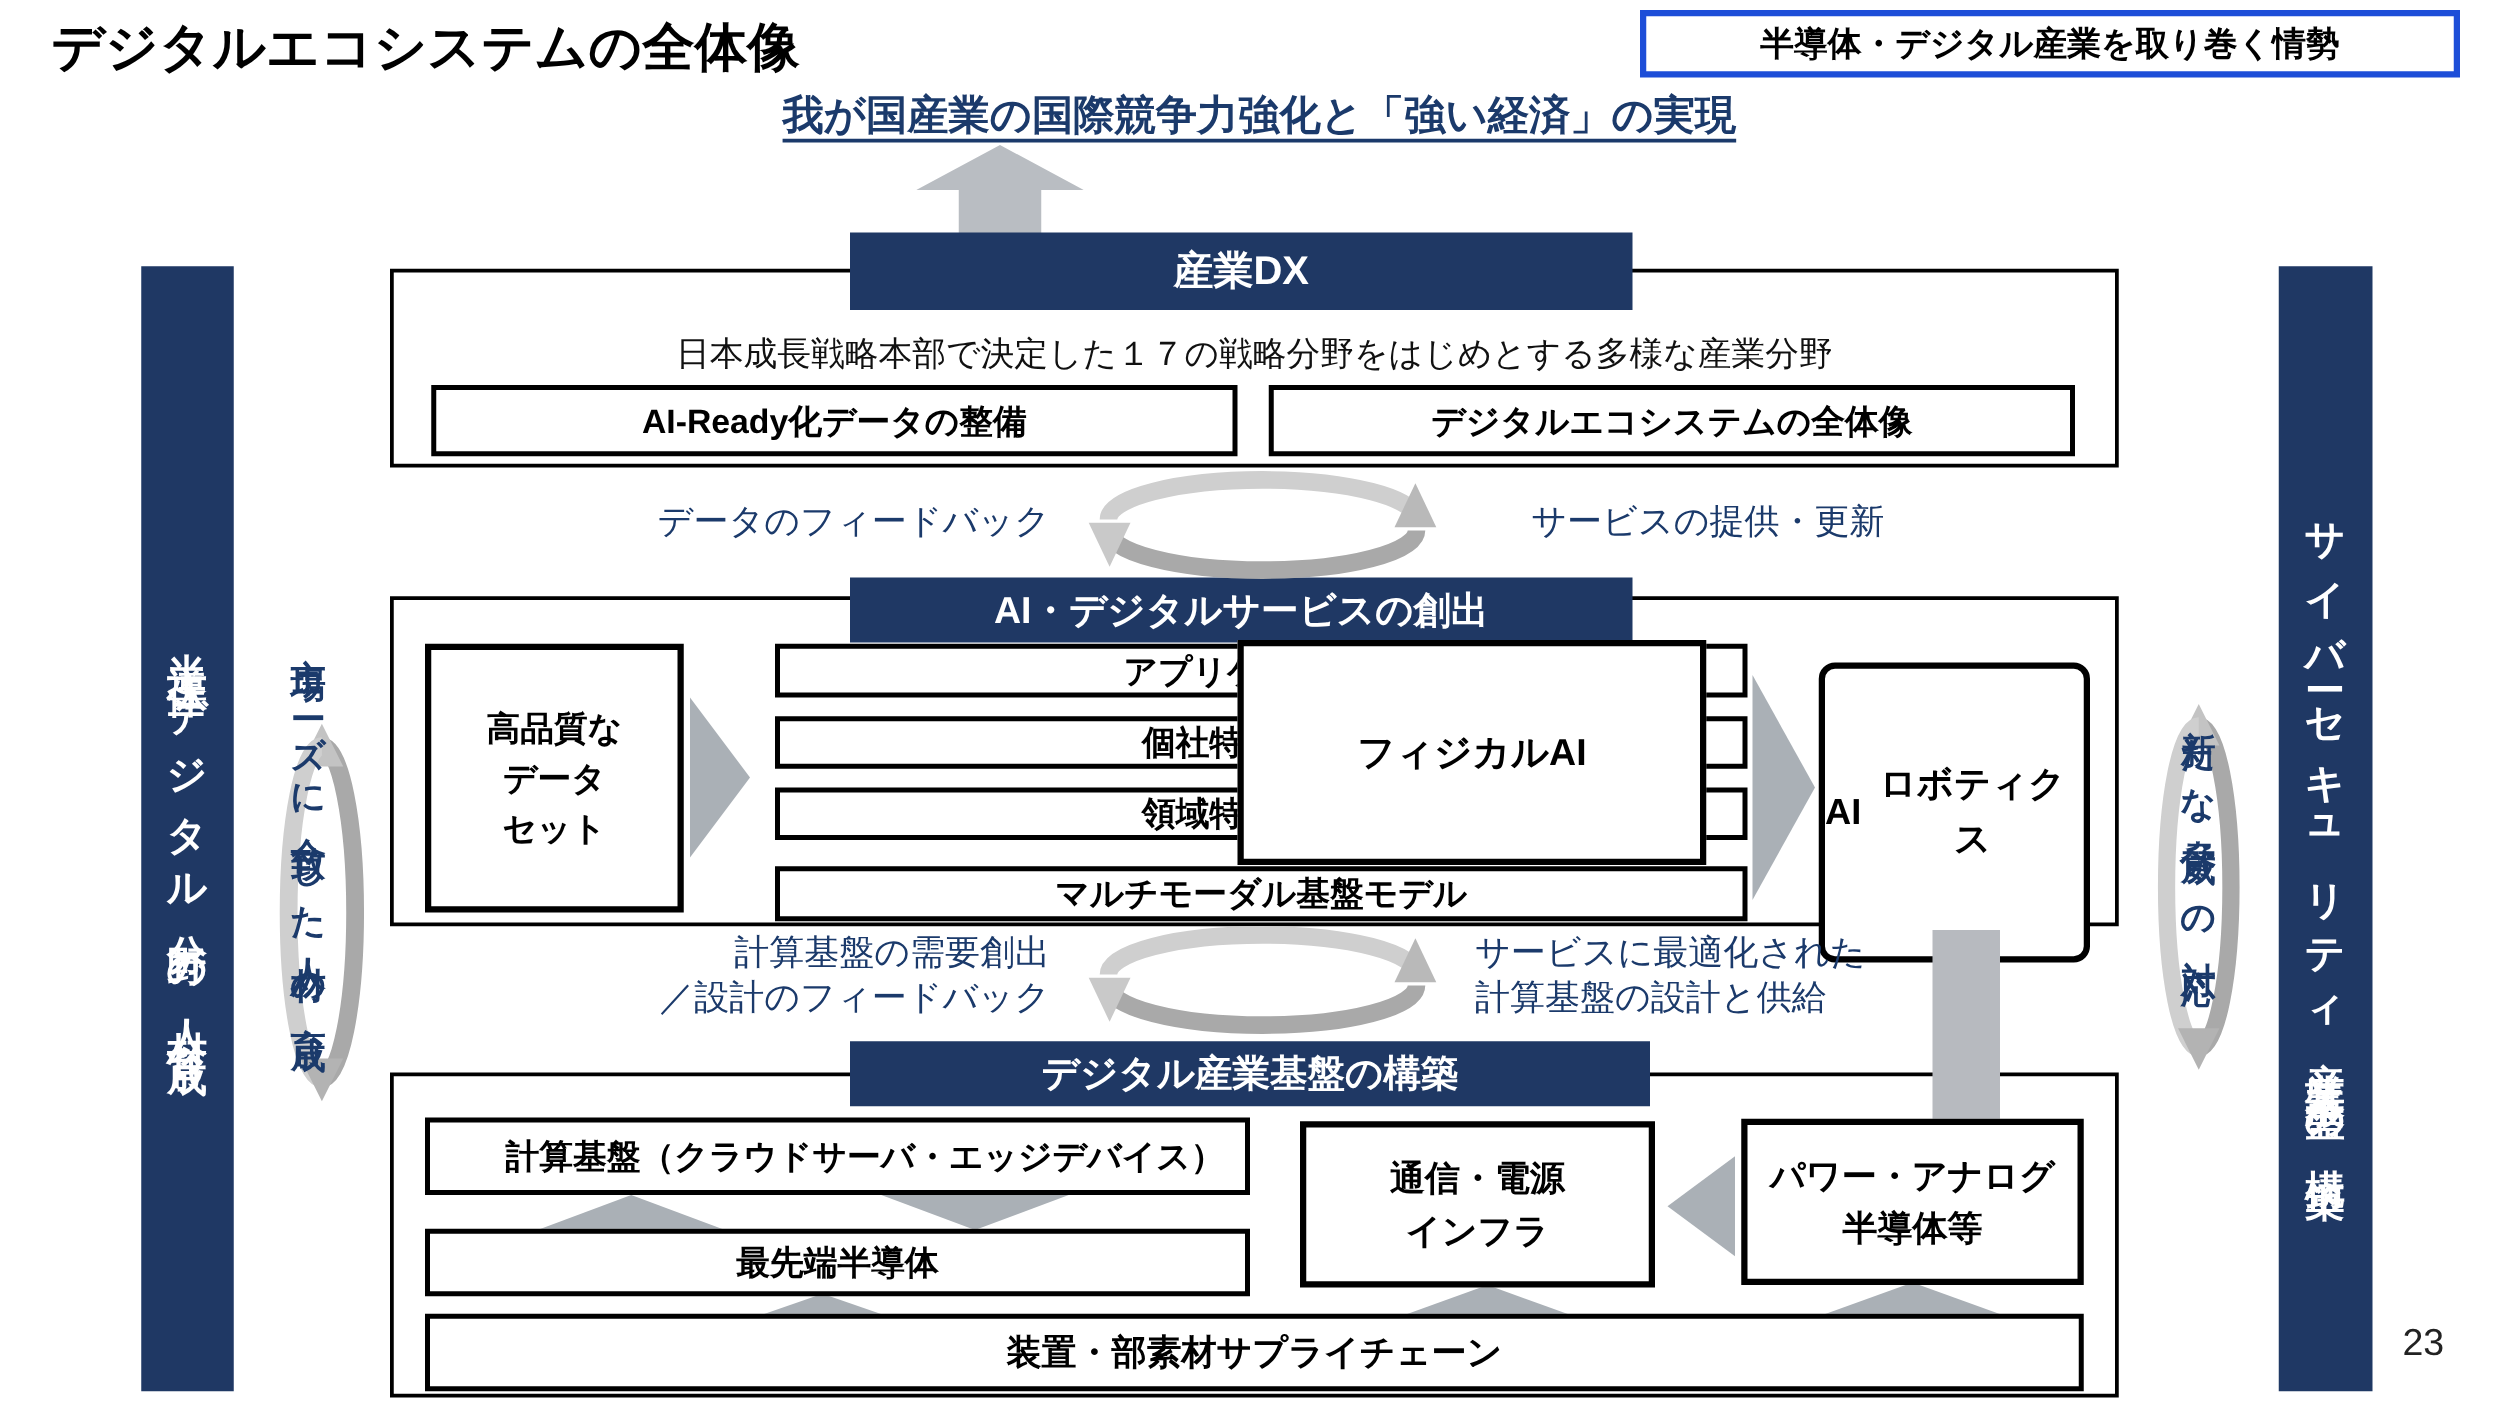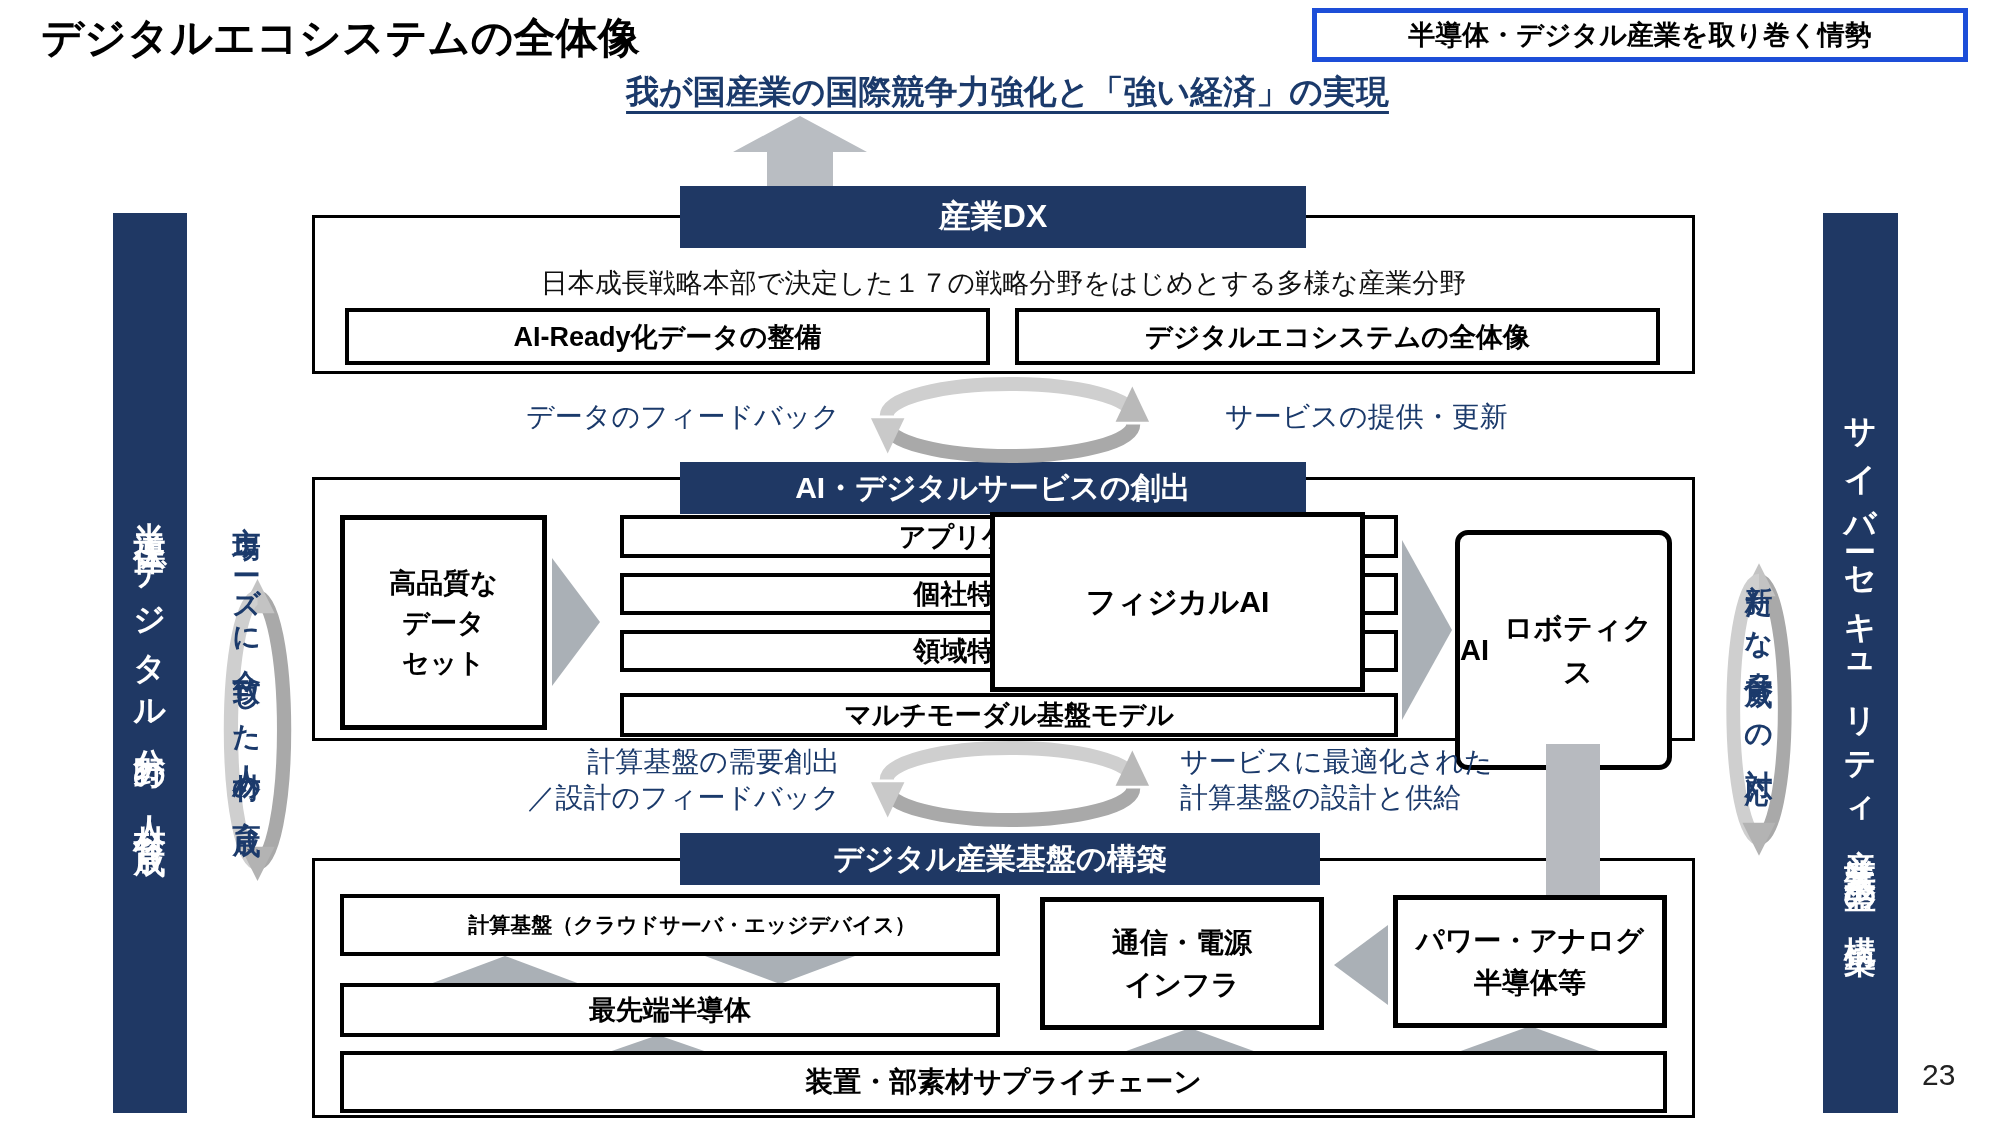--- a/index.html
+++ b/index.html
@@ -116,21 +116,21 @@
     <div>／設計のフィードバック</div>
   </div>
   <div class="abs cycle-label" style="left:1180px;top:744px;width:440px;text-align:left;">
     <div>サービスに最適化された</div>
     <div>計算基盤の設計と供給</div>
   </div>
 
   <div class="abs section" style="left:312px;top:858px;width:1383px;height:260px;"></div>
   <div class="abs center navy-banner" style="left:680px;top:833px;width:640px;height:52px;font-size:30px;z-index:5;">デジタル産業基盤の構築</div>
 
-  <div class="abs center box" style="left:340px;top:894px;width:660px;height:62px;font-size:21px;z-index:5;padding-left:44px;">計算基盤（クラウドサーバ・エッジデバイス）</div>
+  <div class="abs center box" style="left:340px;top:894px;width:660px;height:62px;font-size:27px;z-index:5;padding-left:44px;">計算基盤（クラウドサーバ・エッジデバイス）</div>
   <div class="abs center box" style="left:340px;top:983px;width:660px;height:54px;font-size:27px;z-index:5;">最先端半導体</div>
   <div class="abs center box" style="left:340px;top:1051px;width:1327px;height:62px;font-size:28px;z-index:5;">装置・部素材サプライチェーン</div>
 
   <div class="abs tri" style="left:430px;top:956px;border-left:75px solid transparent;border-right:75px solid transparent;border-bottom:28px solid var(--arrow-gray);"></div>
   <div class="abs tri" style="left:705px;top:956px;border-left:75px solid transparent;border-right:75px solid transparent;border-top:28px solid var(--arrow-gray);"></div>
   <div class="abs tri" style="left:580px;top:1035px;border-left:78px solid transparent;border-right:78px solid transparent;border-bottom:27px solid var(--arrow-gray);"></div>
 
   <div class="abs center box box-thick" style="left:1040px;top:897px;width:284px;height:133px;font-size:28px;line-height:42px;flex-direction:column;z-index:5;">
     <div>通信・電源</div>
     <div>インフラ</div>

